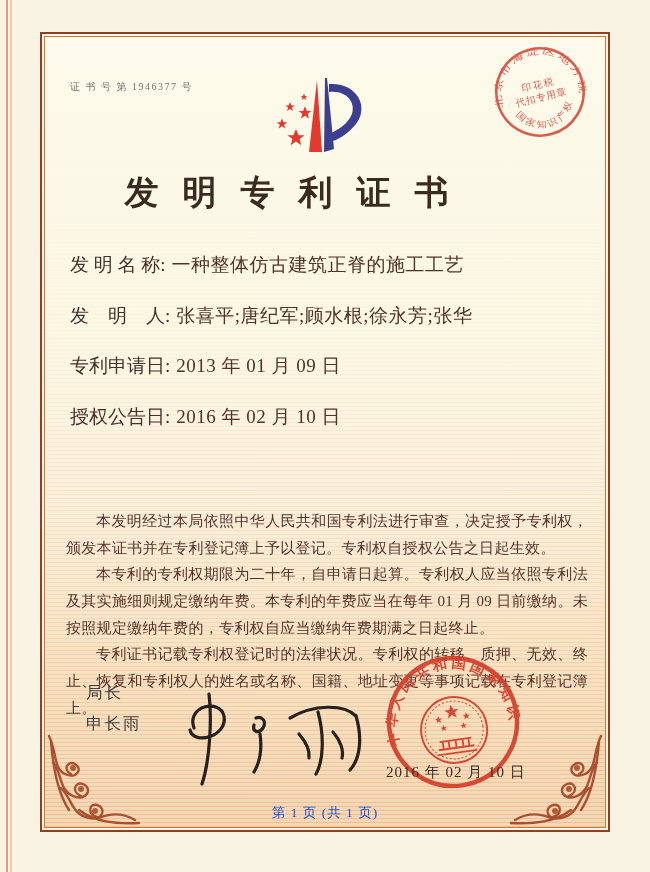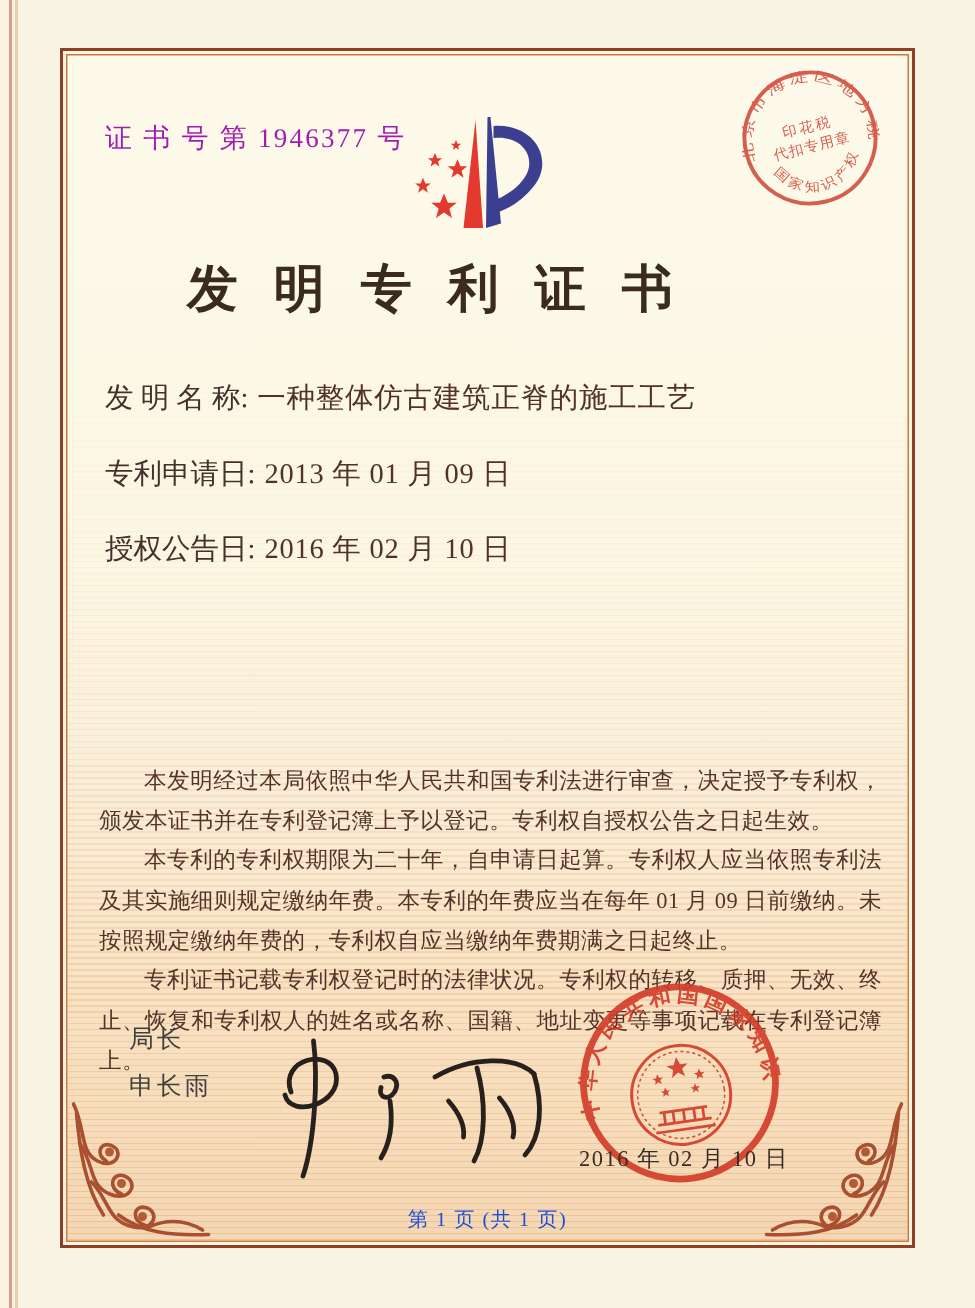--- a/index.html
+++ b/index.html
@@ -27,21 +27,21 @@
   }
   .guilloche {
     position:absolute; inset:0;
     background:repeating-linear-gradient(0deg, rgba(214,126,66,.28) 0 1px, rgba(255,255,255,0) 1px 4px);
     -webkit-mask-image:linear-gradient(to top, rgba(0,0,0,.95) 0%, rgba(0,0,0,.5) 30%, rgba(0,0,0,.15) 60%, transparent 85%);
     mask-image:linear-gradient(to top, rgba(0,0,0,.95) 0%, rgba(0,0,0,.5) 30%, rgba(0,0,0,.15) 60%, transparent 85%);
   }
 
   .cert-no {
     position:absolute; left:70px; top:80px;
-    font-size:18px; color:#a21caf; letter-spacing:1.5px;
+    font-size:10px; color:#737373; letter-spacing:1.5px;
   }
 
   .logo { position:absolute; left:256px; top:72px; width:124px; height:92px; }
 
   .cert-title {
     position:absolute; left:0; top:170px; width:573px;
     text-align:center; font-size:34px; font-weight:bold;
     color:#3a2a20; letter-spacing:24px; text-indent:24px;
   }
 
@@ -103,20 +103,24 @@
   <polygon points="61,8 53,80 66,80" fill="#e4392e"></polygon>
   <polygon points="69,6 68,80 78,77 71,6" fill="#3c3f90"></polygon>
 </svg>
 
 <div class="cert-title">发明专利证书</div>
 
 <div class="fields">
   <div class="field-row">
     <span class="field-label">发 明 名 称:</span>
     <span class="field-value">一种整体仿古建筑正脊的施工工艺</span>
+  </div>
+  <div class="field-row">
+    <span class="field-label">发　明　人:</span>
+    <span class="field-value">张喜平;唐纪军;顾水根;徐永芳;张华</span>
   </div>
   <div class="field-row">
     <span class="field-label">专利申请日:</span>
     <span class="field-value">2013 年 01 月 09 日</span>
   </div>
   <div class="field-row">
     <span class="field-label">授权公告日:</span>
     <span class="field-value">2016 年 02 月 10 日</span>
   </div>
 </div>

